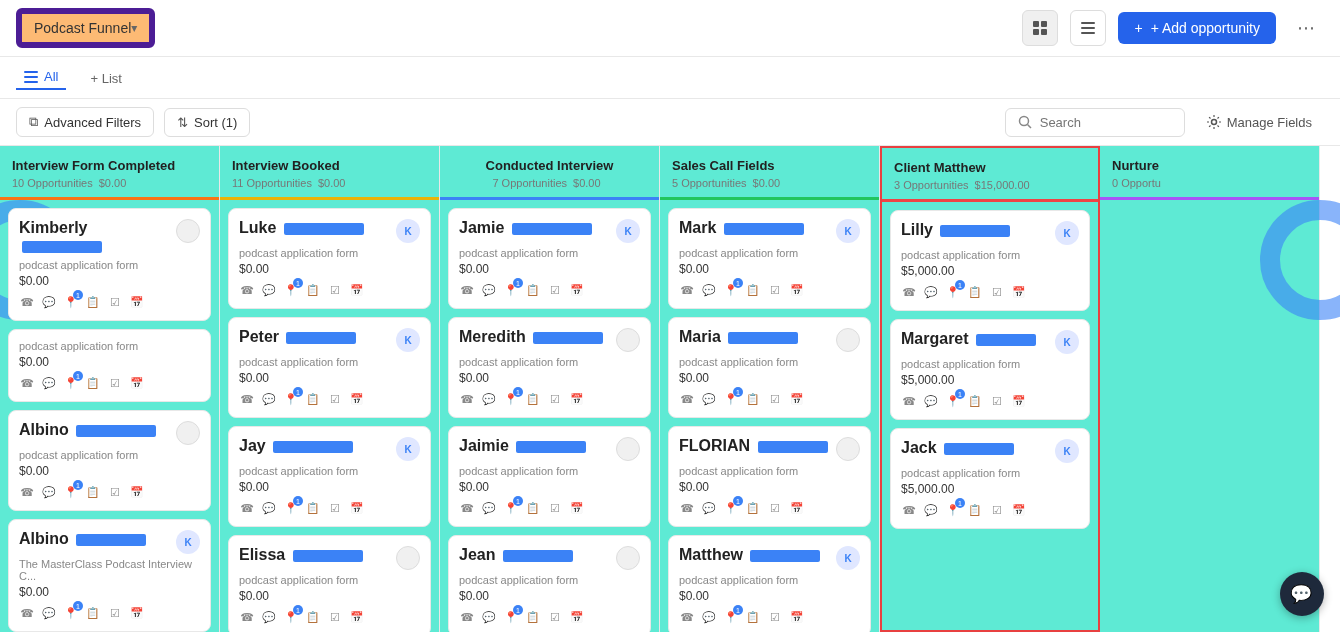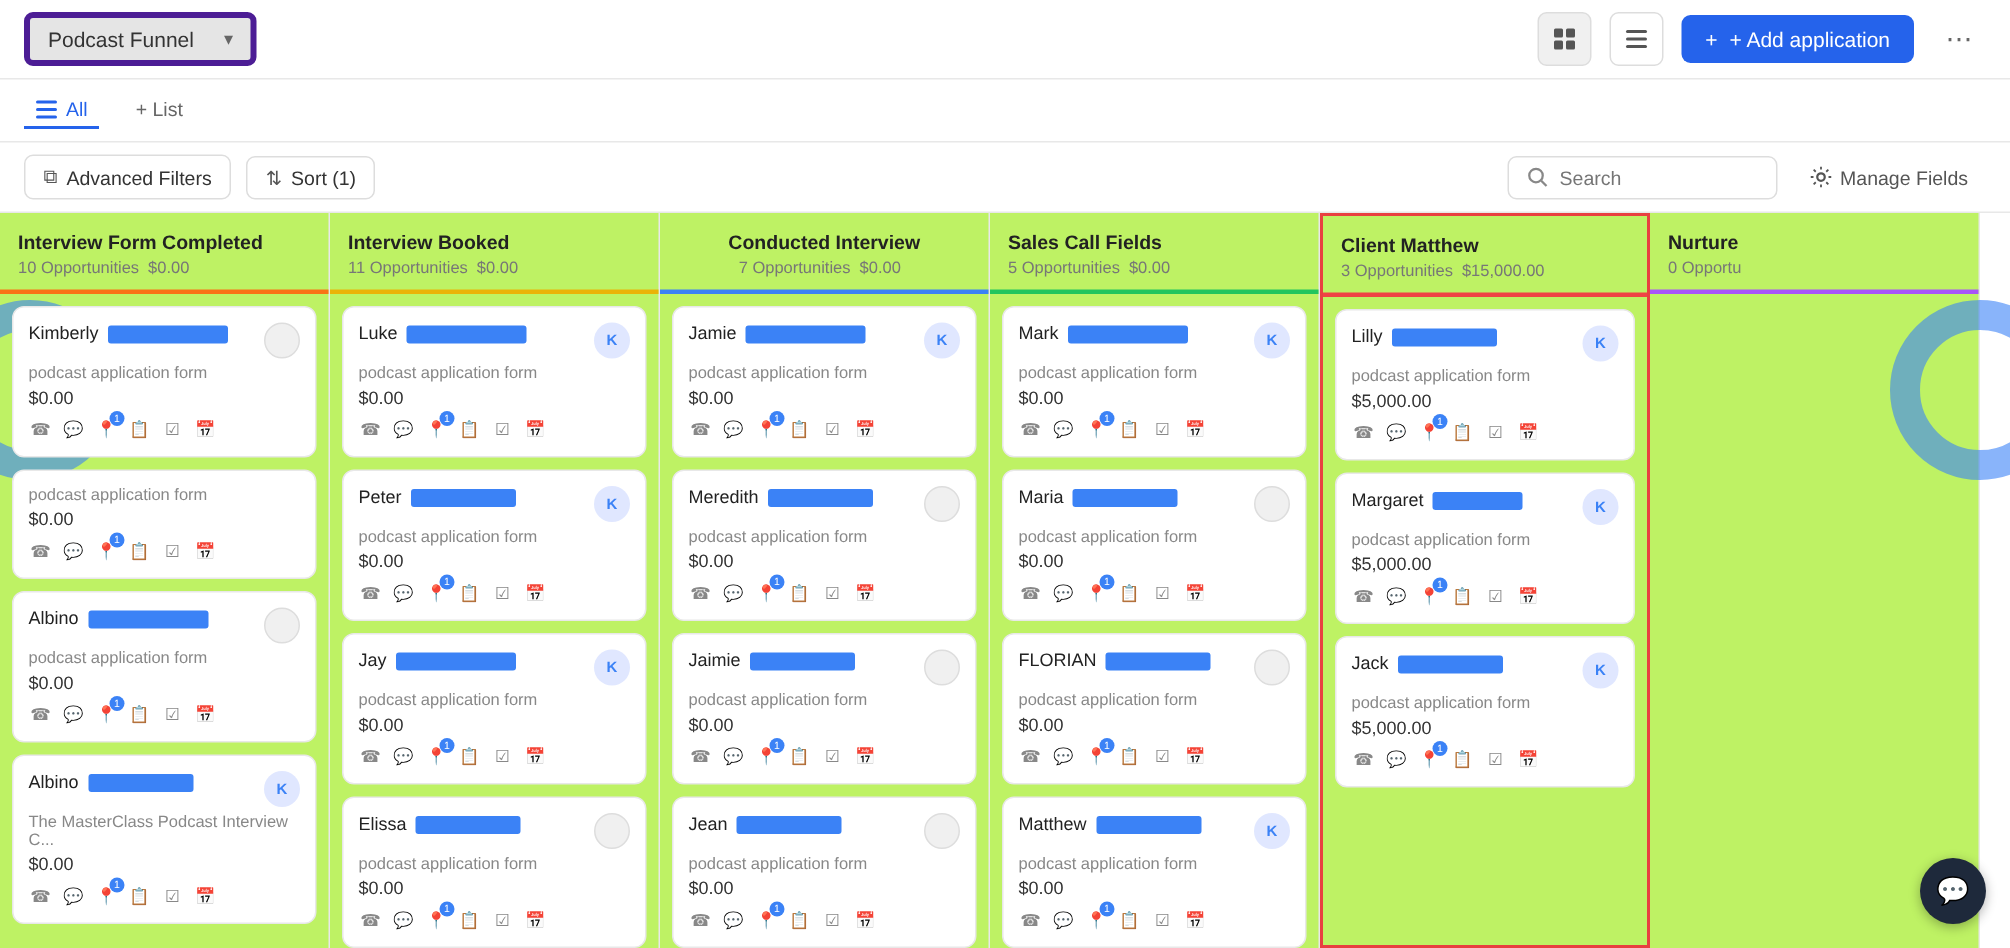--- a/index.html
+++ b/index.html
@@ -2,71 +2,71 @@
 <html><head>
   <meta charset="utf-8">
   <style>
     * { box-sizing: border-box; margin: 0; padding: 0; }
     body { font-family: -apple-system, BlinkMacSystemFont, 'Segoe UI', sans-serif; background: #f5f6fa; font-size: 13px; color: #333; overflow: hidden; }
     
     .app-container { width: 1340px; height: 632px; background: #fff; display: flex; flex-direction: column; position: relative; overflow: hidden; }
     
     
     .top-bar { display: flex; align-items: center; padding: 8px 16px; border-bottom: 1px solid #e8e8e8; gap: 12px; min-height: 50px; }
-    .funnel-select { display: flex; align-items: center; gap: 20px; padding: 6px 12px; border: 4px solid #4c1d95; border-radius: 6px; background: #e5e5e5; cursor: pointer; font-size: 14px; font-weight: 500; }
+    .funnel-select { display: flex; align-items: center; gap: 0; padding: 6px 12px; border: 6px solid #4c1d95; border-radius: 6px; background: #fdba74; cursor: pointer; font-size: 14px; font-weight: 500; }
     .funnel-select .chevron { color: #666; font-size: 12px; }
     .opportunities-badge { background: #fff; border: 2px solid #e84040; border-radius: 6px; padding: 5px 14px; font-size: 14px; font-weight: 600; color: #333; }
     .top-bar-spacer { flex: 1; }
     .icon-btn { width: 36px; height: 36px; display: flex; align-items: center; justify-content: center; border-radius: 6px; cursor: pointer; border: 1px solid #ddd; background: #fff; }
     .icon-btn.active { background: #f0f0f0; }
     .add-opportunity-btn { display: flex; align-items: center; gap: 6px; background: #2563eb; color: #fff; border: none; border-radius: 6px; padding: 8px 16px; font-size: 14px; font-weight: 500; cursor: pointer; }
     .more-btn { width: 36px; height: 36px; display: flex; align-items: center; justify-content: center; cursor: pointer; font-size: 18px; color: #666; }
 
     
-    .tab-bar { display: flex; align-items: flex-start; padding: 8px 16px; border-bottom: 1px solid #e8e8e8; gap: 16px; }
+    .tab-bar { display: flex; align-items: flex-end; padding: 8px 16px; border-bottom: 1px solid #e8e8e8; gap: 16px; }
     .tab { display: flex; align-items: center; gap: 6px; padding: 4px 8px; cursor: pointer; font-size: 13px; color: #666; border-bottom: 2px solid transparent; }
     .tab.active { color: #2563eb; border-bottom: 2px solid #2563eb; font-weight: 500; }
     .tab-add { display: flex; align-items: center; gap: 4px; color: #666; cursor: pointer; padding: 4px 8px; font-size: 13px; }
 
     
     .filter-bar { display: flex; align-items: center; padding: 8px 16px; border-bottom: 1px solid #e8e8e8; gap: 10px; }
     .filter-btn { display: flex; align-items: center; gap: 6px; padding: 6px 12px; border: 1px solid #ddd; border-radius: 6px; background: #fff; cursor: pointer; font-size: 13px; color: #333; }
     .filter-btn .icon { color: #555; }
     .filter-bar-spacer { flex: 1; }
     .search-box { display: flex; align-items: center; gap: 8px; padding: 6px 12px; border: 1px solid #ddd; border-radius: 6px; background: #fff; min-width: 180px; }
     .search-box input { border: none; outline: none; font-size: 13px; color: #333; background: transparent; width: 120px; }
     .manage-fields-btn { display: flex; align-items: center; gap: 6px; padding: 6px 12px; cursor: pointer; font-size: 13px; color: #555; }
 
     
     .board-container { flex: 1; overflow-x: auto; overflow-y: hidden; display: flex; padding: 0; }
     .board { display: flex; gap: 0; min-width: max-content; height: 100%; }
 
     
-    .column { width: 220px; border-right: 1px solid #e8e8e8; display: flex; flex-direction: column; background: #bef264; flex-shrink: 0; }
+    .column { width: 220px; border-right: 1px solid #e8e8e8; display: flex; flex-direction: column; background: #5eead4; flex-shrink: 0; }
     .column.highlighted { border: 2px solid #e84040; }
     .column-header { padding: 12px 12px 8px; border-bottom: 3px solid transparent; }
     .column-header.orange { border-bottom-color: #f97316; }
     .column-header.yellow { border-bottom-color: #eab308; }
     .column-header.blue { border-bottom-color: #3b82f6; text-align: center; }
     .column-header.green { border-bottom-color: #22c55e; }
     .column-header.red { border-bottom-color: #ef4444; }
     .column-header.purple { border-bottom-color: #a855f7; }
     .column-title { font-size: 13px; font-weight: 600; color: #222; margin-bottom: 4px; }
     .column-meta { font-size: 11px; color: #777; }
     .column-meta span { margin-right: 6px; }
 
     
     .column-cards { flex: 1; overflow-y: auto; padding: 8px; display: flex; flex-direction: column; gap: 8px; }
     .column-cards::-webkit-scrollbar { width: 4px; }
     .column-cards::-webkit-scrollbar-thumb { background: #ddd; border-radius: 2px; }
 
     
     .card { background: #fff; border: 1px solid #e8e8e8; border-radius: 8px; padding: 10px; cursor: pointer; position: relative; }
     .card-header { display: flex; align-items: flex-start; justify-content: space-between; margin-bottom: 4px; }
-    .card-name { font-size: 12px; font-weight: 400; color: #222; flex: 1; }
+    .card-name { font-size: 16px; font-weight: 700; color: #222; flex: 1; }
     .card-name .blur { display: inline-block; background: #3b82f6; border-radius: 2px; height: 12px; margin-left: 3px; vertical-align: middle; }
     .card-avatar { width: 24px; height: 24px; border-radius: 50%; background: #e0e7ff; display: flex; align-items: center; justify-content: center; font-size: 10px; font-weight: 700; color: #3b82f6; flex-shrink: 0; margin-left: 6px; }
     .card-avatar.grey { background: #f0f0f0; border: 1px solid #ddd; color: transparent; }
     .card-source { font-size: 11px; color: #888; margin-bottom: 3px; }
     .card-amount { font-size: 12px; color: #333; margin-bottom: 6px; }
     .card-actions { display: flex; align-items: center; gap: 6px; }
     .card-icon { width: 16px; height: 16px; display: flex; align-items: center; justify-content: center; color: #888; font-size: 11px; cursor: pointer; }
     .card-icon.blue { color: #3b82f6; position: relative; }
     .card-badge { position: absolute; top: -4px; right: -4px; width: 10px; height: 10px; border-radius: 50%; background: #3b82f6; font-size: 7px; color: #fff; display: flex; align-items: center; justify-content: center; }
 
@@ -99,21 +99,21 @@
     </div>
     <div class="icon-btn">
       <svg width="16" height="16" viewBox="0 0 16 16" fill="none">
         <rect x="1" y="2" width="14" height="2" rx="1" fill="#555"></rect>
         <rect x="1" y="7" width="14" height="2" rx="1" fill="#555"></rect>
         <rect x="1" y="12" width="14" height="2" rx="1" fill="#555"></rect>
       </svg>
     </div>
     <button class="add-opportunity-btn">
       <span>+</span>
-      <span style="margin-left:2px">+ Add application</span>
+      <span style="margin-left:2px">+ Add opportunity</span>
     </button>
     <div class="more-btn">
       <span>⋯</span>
     </div>
   </div>
 
   <div class="tab-bar">
     <div class="tab active">
       <svg width="14" height="14" viewBox="0 0 14 14">
         <rect x="0" y="1" width="14" height="2" rx="1" fill="#2563eb"></rect>

